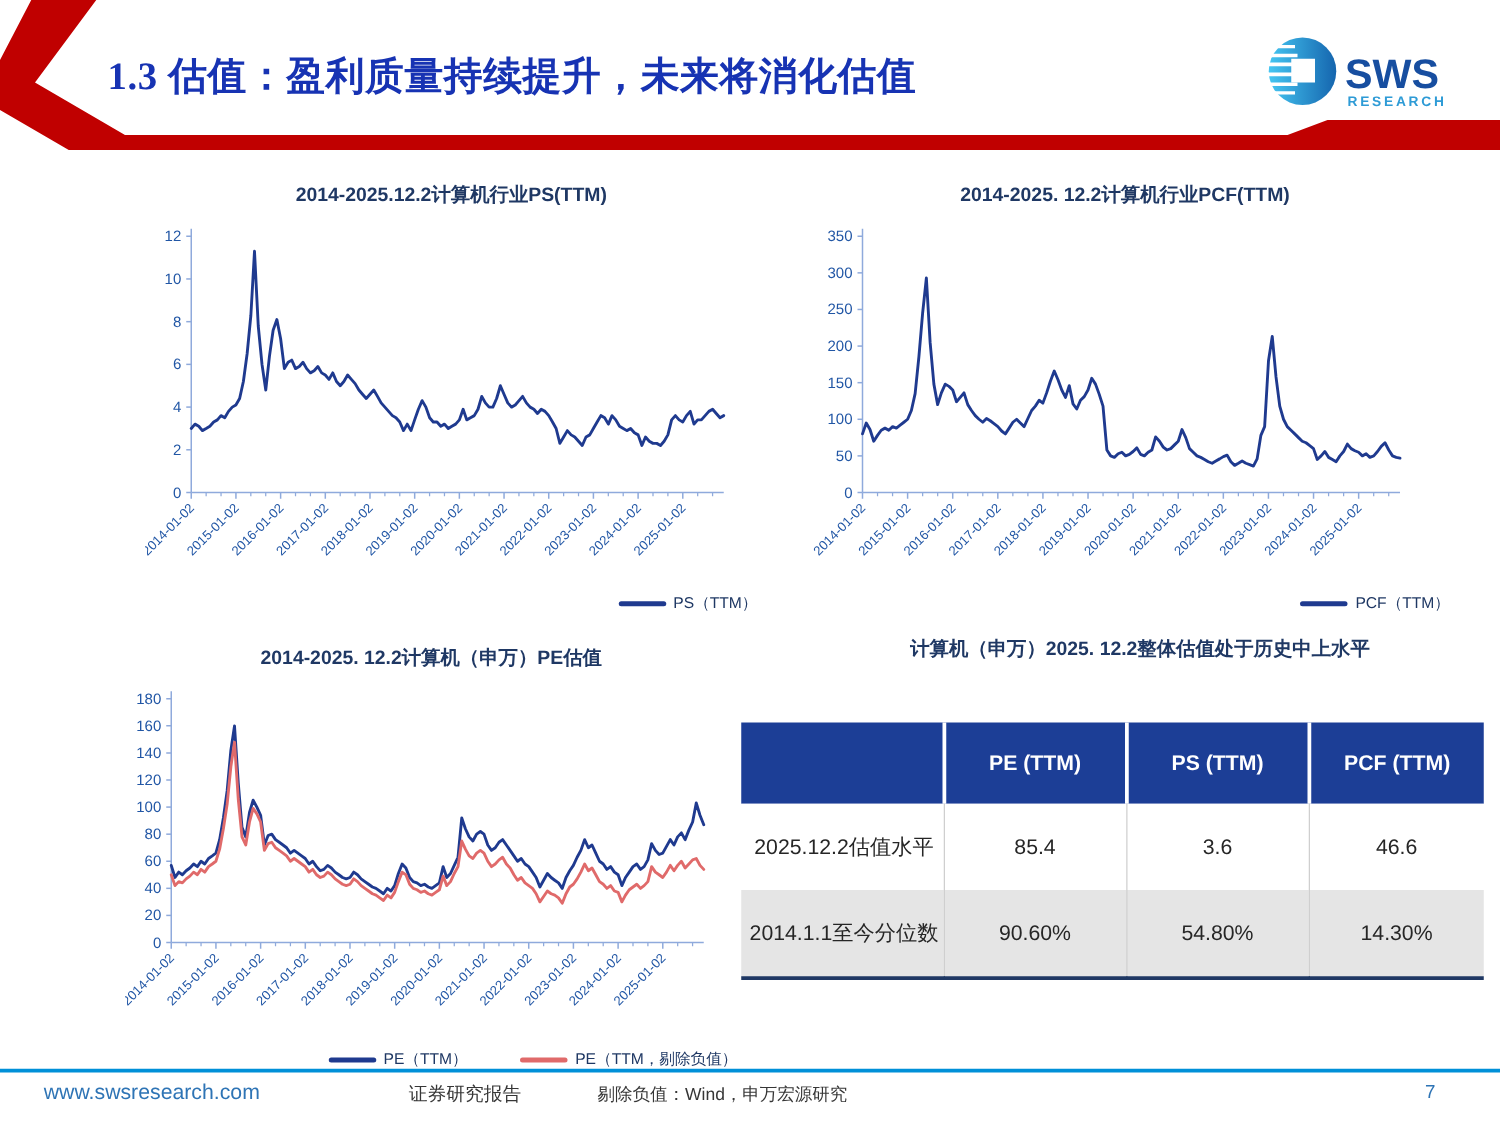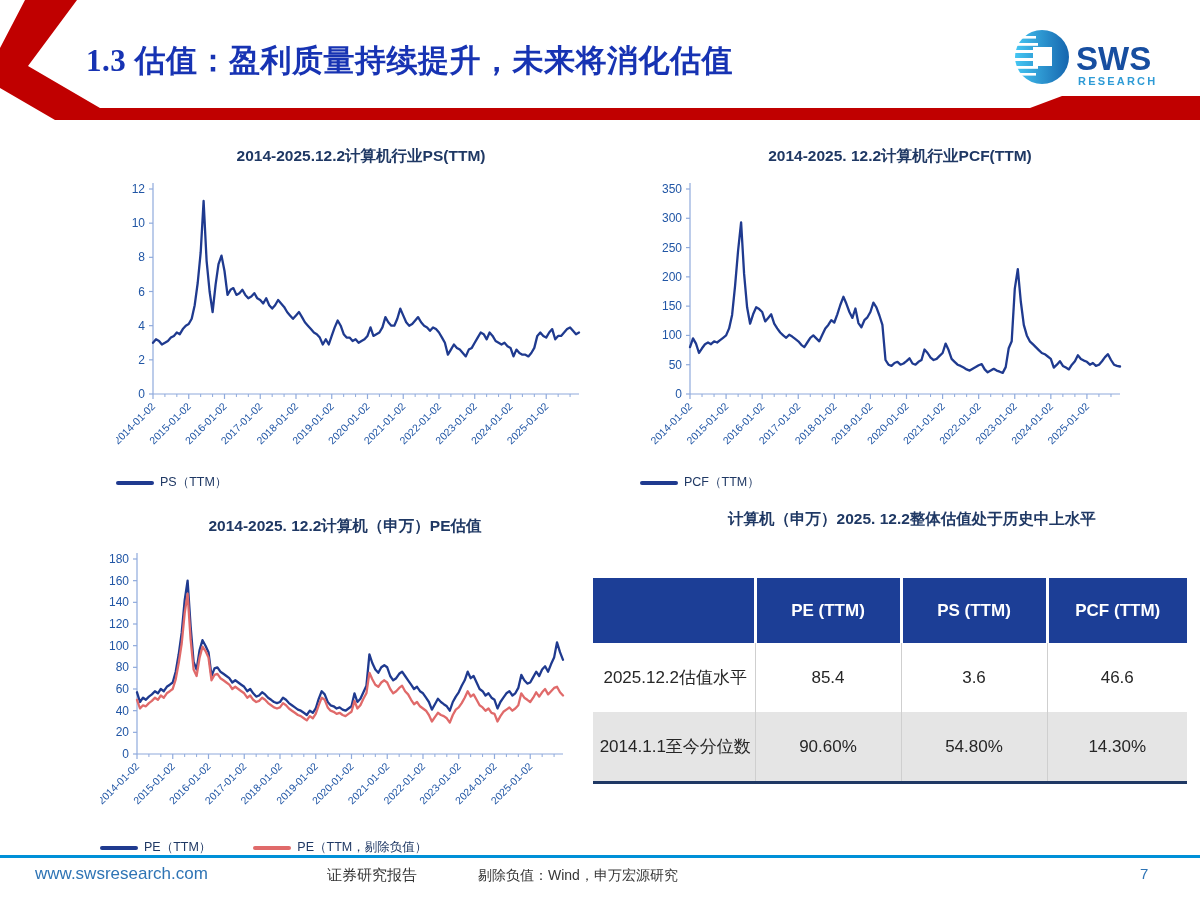--- a/index.html
+++ b/index.html
@@ -8,21 +8,21 @@
   
   #banner{position:absolute;left:0;top:0;width:1200px;height:125px;}
   .main-title{position:absolute;left:86px;top:40px;
       font-family:"Liberation Serif","DejaVu Serif",serif;
       font-size:31px;font-weight:bold;color:#1733B3;letter-spacing:.5px;white-space:nowrap;}
   .logo{position:absolute;left:1012px;top:24px;width:185px;height:72px;}
   
   .chart{position:absolute;}
   .chart-title{height:26px;padding-top:6px;text-align:center;font-size:15.5px;font-weight:bold;color:#1F3864;white-space:nowrap;}
   .chart-mount{line-height:0;}
-  .legend{display:flex;justify-content:flex-start;align-items:center;gap:42px;margin-top:2px;}
+  .legend{display:flex;justify-content:flex-end;align-items:center;gap:42px;margin-top:2px;}
   .legend-item{display:inline-flex;align-items:center;font-size:12.5px;color:#1F3864;white-space:nowrap;}
   .legend-item .swatch{display:inline-block;width:38px;height:4px;border-radius:2px;margin-right:6px;}
   
   .panel-title{position:absolute;left:612px;top:509px;width:600px;text-align:center;
       font-size:15.5px;font-weight:bold;color:#1F3864;white-space:nowrap;}
   #val-table{position:absolute;left:593px;top:578px;width:594px;border-collapse:collapse;table-layout:fixed;
       border-bottom:3px solid #1F3864;}
   #val-table th{background:#1C3E96;color:#ffffff;font-size:17px;font-weight:bold;height:63px;
       border-left:3px solid #ffffff;text-align:center;}
   #val-table th:first-child{border-left:none;}

